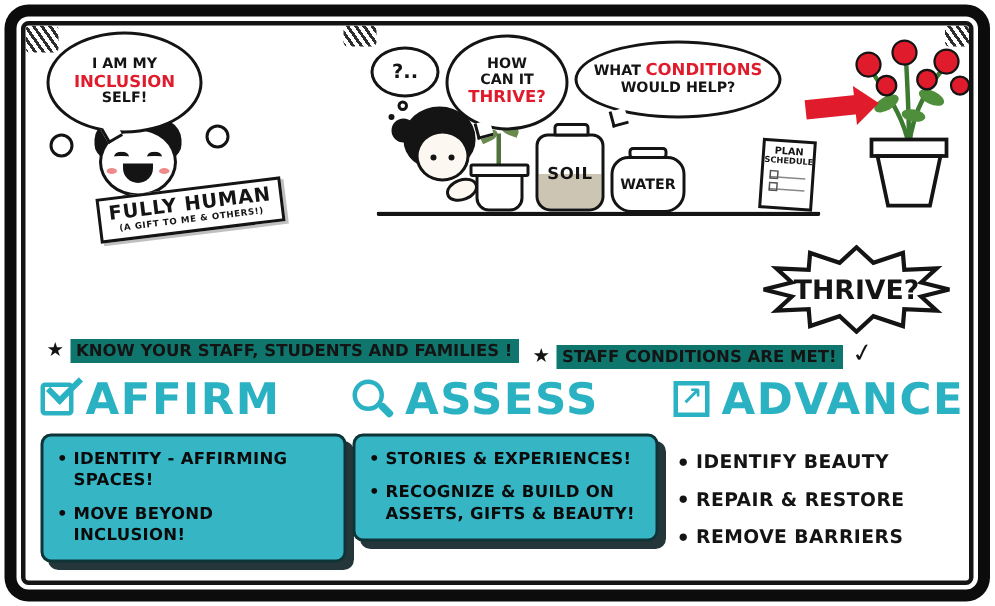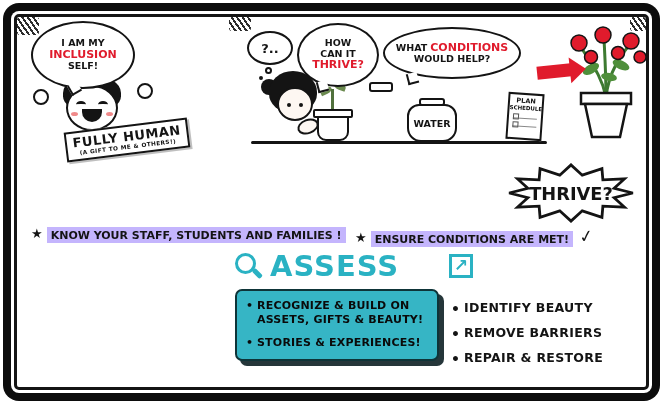--- a/index.html
+++ b/index.html
@@ -123,21 +123,21 @@
   .banner-text{position:absolute;left:6px;top:8px;width:492px;text-align:center;font-weight:bold;
     font-size:19px;line-height:1.28;letter-spacing:.2px;color:#101010;}
   .burst{position:absolute;right:4px;top:146px;width:142px;height:60px;z-index:6;}
 
   
   .strip{position:absolute;left:0;right:0;top:204px;height:26px;}
   .strip .item{position:absolute;font-size:11px;font-weight:bold;white-space:nowrap;top:5px;}
   .i1{left:14px;}
   .i2{left:338px;}
   .star{font-size:13px;margin-right:4px;}
-  .hl{background:#c4b5fd;padding:1.5px 4px;}
+  .hl{background:#0f766e;padding:1.5px 4px;}
   .check{font-size:17px;font-weight:bold;margin-left:6px;display:inline-block;transform:rotate(-10deg);}
 
   
   .cols{position:absolute;left:0;right:0;top:232px;bottom:0;}
   .col{position:absolute;top:0;}
   .c1{left:10px;width:204px;}
   .c2{left:218px;width:204px;}
   .c3{left:432px;width:200px;}
   .col-head{display:flex;align-items:center;gap:8px;height:34px;color:var(--teal);
     font-size:29px;font-weight:bold;letter-spacing:1px;}
@@ -234,20 +234,23 @@
 
   <div class="surface"></div>
 
   <span class="leaf leaf1"></span>
   <span class="leaf leaf2"></span>
   <span class="sprout"></span>
   <div class="pot-s"></div>
   <div class="pot-s-rim"></div>
 
   <div class="jar-soil-lid"></div>
+  <div class="jar-soil">
+    <span>SOIL</span>
+  </div>
   <div class="jar-water-lid"></div>
   <div class="jar-water">
     <span>WATER</span>
   </div>
   <div class="plan">
     <div class="p1">PLAN</div>
     <div class="p2">SCHEDULE</div>
     <div class="prow"></div>
     <div class="prow"></div>
   </div>
@@ -279,45 +282,58 @@
       <polygon points="136,32 116,37 127,47 104,46 103,58 82,51 70,62 58,51 37,58 36,46 13,47 24,37 4,32 24,27 13,17 36,18 37,6 58,13 70,2 82,13 103,6 104,18 127,17 116,27" fill="#ffffff" stroke="#141414" stroke-width="3"></polygon>
       <text x="70" y="39" text-anchor="middle" font-size="19" font-weight="bold" font-family="DejaVu Sans, Liberation Sans, sans-serif" fill="#141414">THRIVE?</text>
     </svg>
   </div>
 
   <div class="strip">
     <div class="item i1">
       <span class="star">★</span><span class="hl">KNOW YOUR STAFF, STUDENTS AND FAMILIES !</span>
     </div>
     <div class="item i2">
-      <span class="star">★</span><span class="hl">ENSURE CONDITIONS ARE MET!</span><span class="check">✓</span>
+      <span class="star">★</span><span class="hl">STAFF CONDITIONS ARE MET!</span><span class="check">✓</span>
     </div>
   </div>
 
   <div class="cols">
 
+    <div class="col c1">
+      <div class="col-head">
+        <span class="icon-check"></span>
+        <span>AFFIRM</span>
+      </div>
+      <div class="tbox">
+        <ul class="blist">
+          <li>IDENTITY - AFFIRMING SPACES!</li>
+          <li>MOVE BEYOND INCLUSION!</li>
+        </ul>
+      </div>
+    </div>
 
     <div class="col c2">
       <div class="col-head">
         <span class="icon-mag"></span>
         <span>ASSESS</span>
       </div>
       <div class="tbox">
         <ul class="blist">
+          <li>STORIES &amp; EXPERIENCES!</li>
           <li>RECOGNIZE &amp; BUILD ON ASSETS, GIFTS &amp; BEAUTY!</li>
-          <li>STORIES &amp; EXPERIENCES!</li>
         </ul>
       </div>
     </div>
 
     <div class="col c3">
       <div class="col-head">
         <span class="icon-chart"></span>
+        <span>ADVANCE</span>
       </div>
       <ul class="plain-list">
         <li>IDENTIFY BEAUTY</li>
+        <li>REPAIR &amp; RESTORE</li>
         <li>REMOVE BARRIERS</li>
-        <li>REPAIR &amp; RESTORE</li>
       </ul>
     </div>
 
   </div>
 </div>
 
 </body></html>

